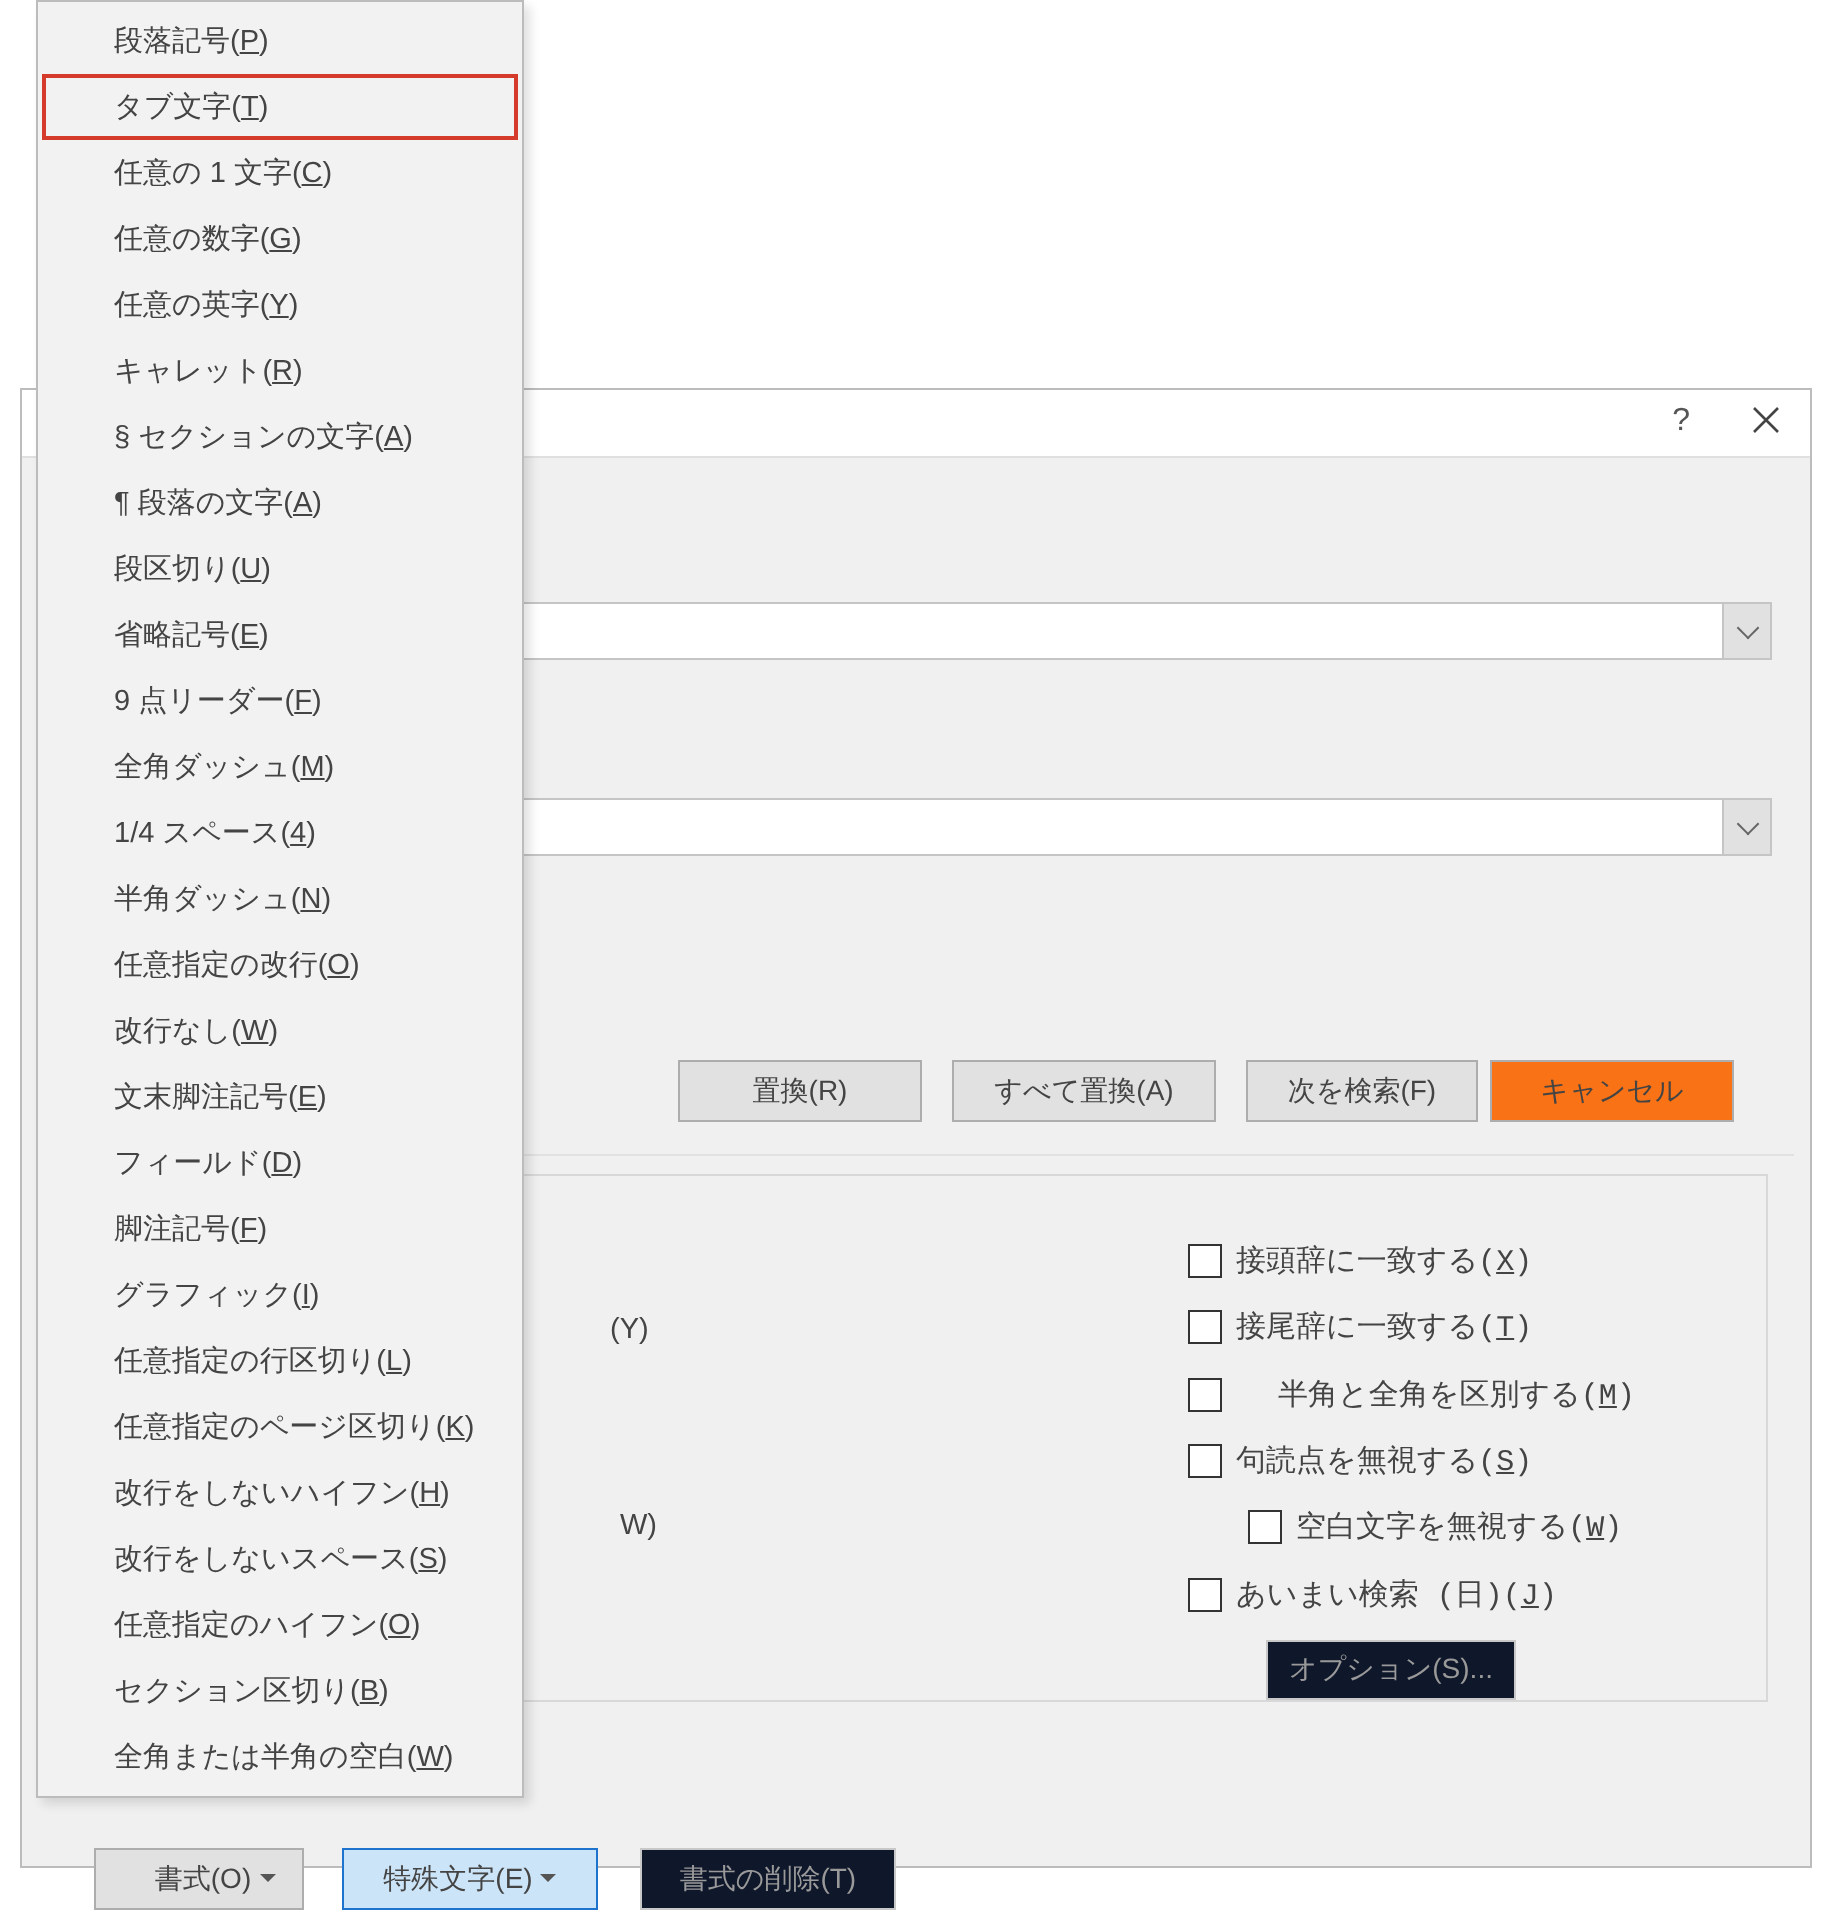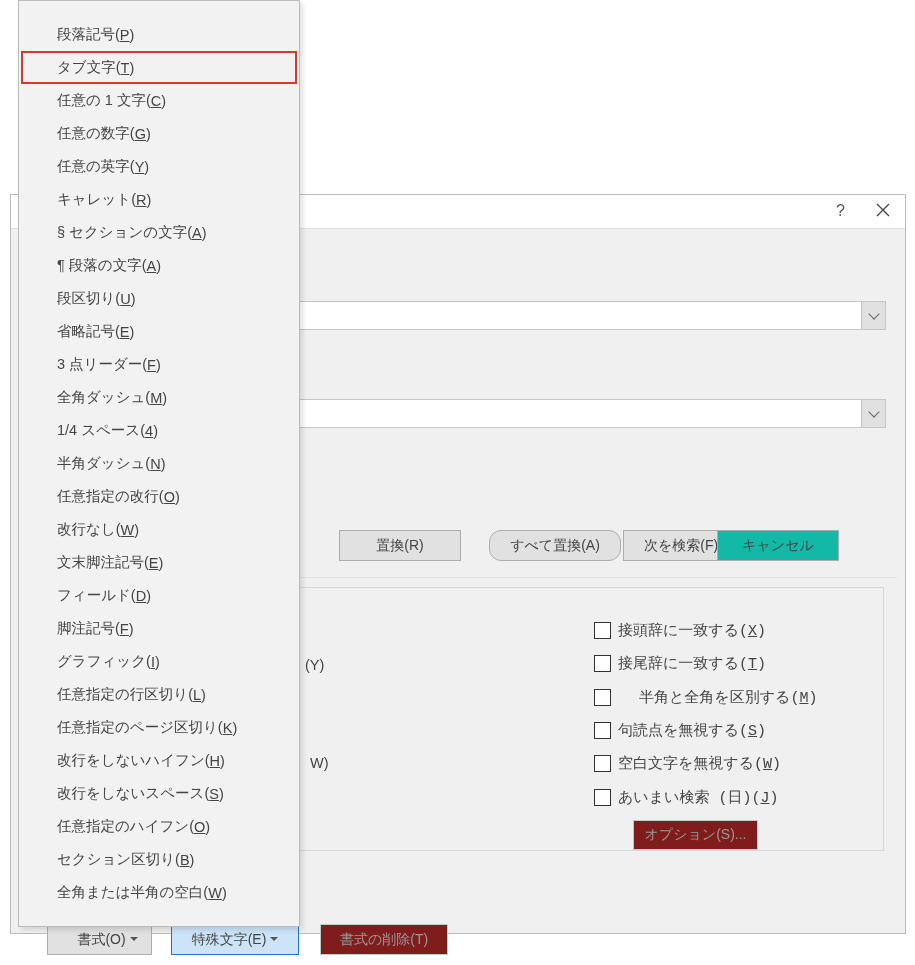--- a/index.html
+++ b/index.html
@@ -98,25 +98,25 @@
     position: absolute;
     height: 31px;
     border: 1px solid #adadad;
     background: #e1e1e1;
     display: flex;
     align-items: center;
     justify-content: center;
     font-size: 14px;
     color: #444;
   }
-  .btn.disabled { color: #999; border-color: #c8c8c8; background: #7f1d1d; }
+  .btn.disabled { color: #999; border-color: #c8c8c8; background: #0f172a; }
   #btn-replace    { top: 301px; left: 328px; width: 122px; }
-  #btn-replaceall { top: 301px; left: 478px; width: 132px; border-radius: 12px; }
+  #btn-replaceall { top: 301px; left: 465px; width: 132px; }
   #btn-findnext   { top: 301px; left: 612px; width: 116px; }
-  #btn-cancel     { top: 301px; left: 706px; width: 122px; background:#14b8a6;}
+  #btn-cancel     { top: 301px; left: 734px; width: 122px; background:#f97316;}
 
   
   .sep { position: absolute; top: 348px; left: 8px; right: 8px; height: 1px; background: #e1e1e1; }
 
   
   .optpanel {
     position: absolute;
     left: 21px;
     right: 21px;
     top: 358px;
@@ -136,29 +136,29 @@
   .cb {
     width: 17px; height: 17px;
     border: 1px solid #333;
     background: #fff;
     display: inline-block;
   }
   #opt-x { top: 33px;  left: 561px; }
   #opt-t { top: 66px;  left: 561px; }
   #opt-m { top: 100px; left: 561px; gap: 28px; }
   #opt-s { top: 133px; left: 561px; }
-  #opt-w { top: 166px; left: 561px; }
+  #opt-w { top: 166px; left: 591px; }
   #opt-j { top: 200px; left: 561px; }
   .opt-row .acc { text-decoration: underline; }
 
   #btn-options {
     top: 232px; left: 600px; width: 125px; height: 30px;
     position: absolute;
     border: 1px solid #c8c8c8;
-    background:#7f1d1d;
+    background:#0f172a;
     display: flex; align-items: center; justify-content: center;
     color:#999;
   }
 
   
   .peek-label {
     position: absolute;
     font-size: 14.5px;
   }
   #peek-y { top: 69px;  left: 272px; }
@@ -168,24 +168,24 @@
   #bottom-format  { position:absolute; top: 695px; left: 36px;  width: 105px; height: 31px; padding-left: 16px; }
   #bottom-special { position:absolute; top: 695px; left: 160px; width: 128px; height: 31px;
                     border-color:#1e73cd; background:#cce4f7; }
   #bottom-clear   { position:absolute; top: 695px; left: 309px; width: 128px; height: 31px; }
 
   
   .menu {
     position: absolute;
     top: 0;
     left: 18px;
-    width: 282px;
+    width: 244px;
     background: #f2f2f2;
     border: 1px solid #bcbcbc;
-    padding: 17px 2px;
+    padding: 3px 2px;
     box-shadow: 3px 3px 5px rgba(0,0,0,0.12);
   }
   .menu-item {
     height: 33px;
     padding-left: 36px;
     display: flex;
     align-items: center;
     font-size: 14.5px;
     color: #444;
   }
@@ -324,21 +324,21 @@
       <span>段区切り(</span>
       <span class="acc">U</span>
       <span>)</span>
     </div>
     <div class="menu-item">
       <span>省略記号(</span>
       <span class="acc">E</span>
       <span>)</span>
     </div>
     <div class="menu-item">
-      <span>3 点リーダー(</span>
+      <span>9 点リーダー(</span>
       <span class="acc">F</span>
       <span>)</span>
     </div>
     <div class="menu-item">
       <span>全角ダッシュ(</span>
       <span class="acc">M</span>
       <span>)</span>
     </div>
     <div class="menu-item">
       <span>1/4 スペース(</span>

